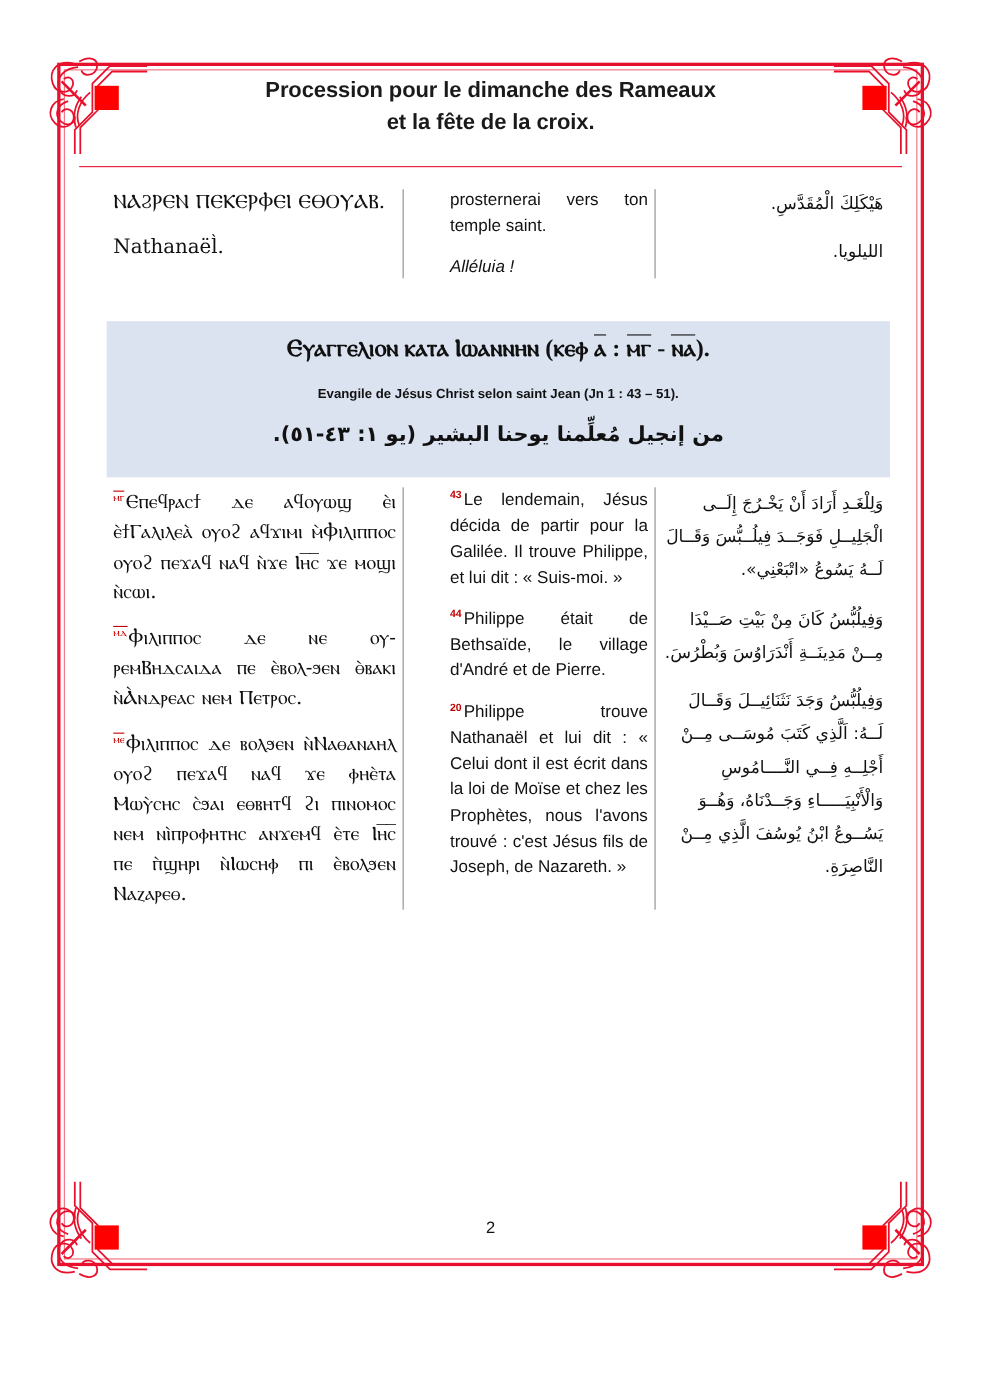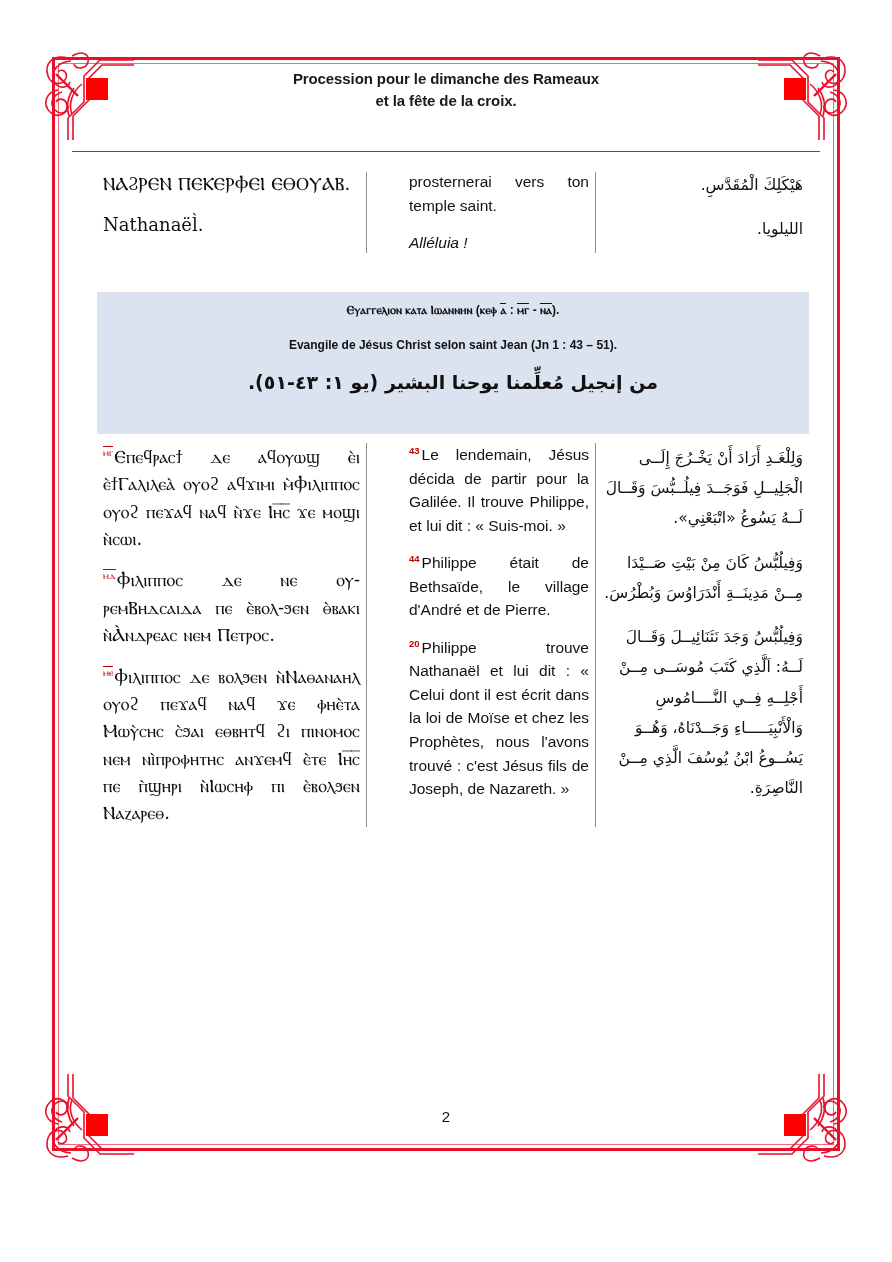--- a/index.html
+++ b/index.html
@@ -59,21 +59,21 @@
   .corner-bl { left: 38px;  top: 1074px; transform: scaleY(-1); }
   .corner-br { left: 758px; top: 1074px; transform: scale(-1,-1); }
 
   
   .doc-title {
     position: absolute;
     left: 100px;
     top: 68px;
     width: 692px;
     text-align: center;
-    font-size: 15px;
+    font-size: 20px;
     font-weight: bold;
     color: #1a1a1a;
     line-height: 1.45;
     letter-spacing: -0.1px;
   }
   .title-rule {
     position: absolute;
     left: 72px;
     top: 151px;
     width: 748px;
@@ -172,22 +172,22 @@
     left: 97px;
     top: 292px;
     width: 712px;
     height: 142px;
     background: #dbe3f1;
     box-sizing: border-box;
     padding: 11px 14px 0 14px;
   }
   .gospel-cop {
     text-align: center;
-    font-family: Liberation Sans, sans-serif;
-    font-size: 12px;
+    font-family: Liberation Serif, serif;
+    font-size: 22px;
     font-weight: bold;
     color: #111111;
     line-height: 1.3;
   }
   .gospel-cop .ovl {
     border-top: 1.4px solid #111;
     padding-top: 0px;
     display: inline-block;
     line-height: 1.05;
   }

